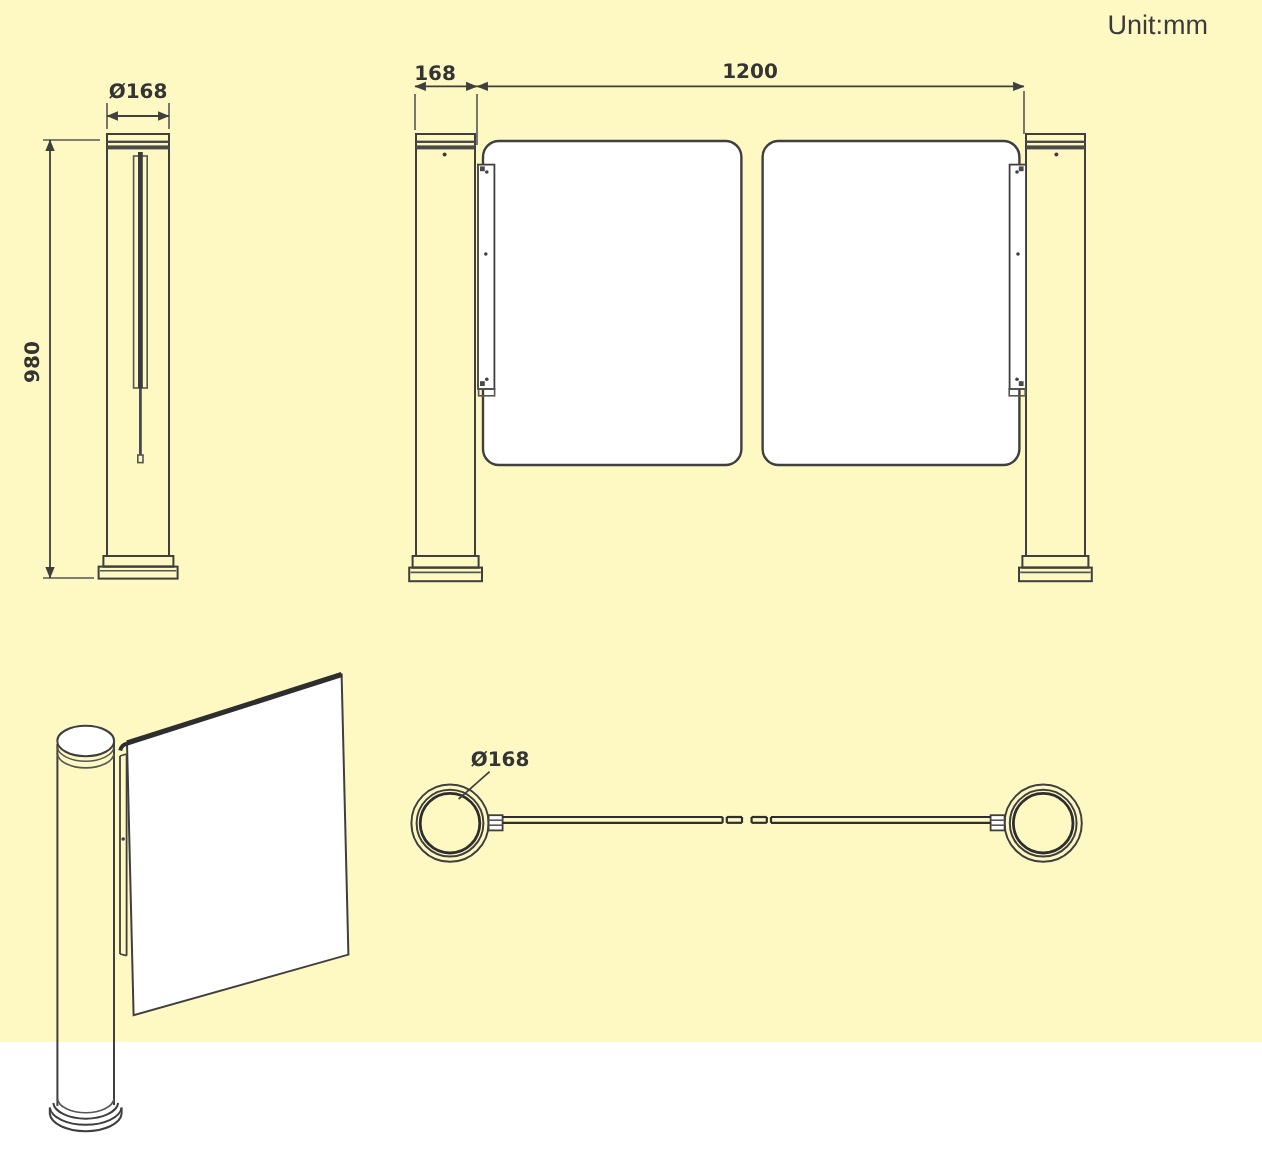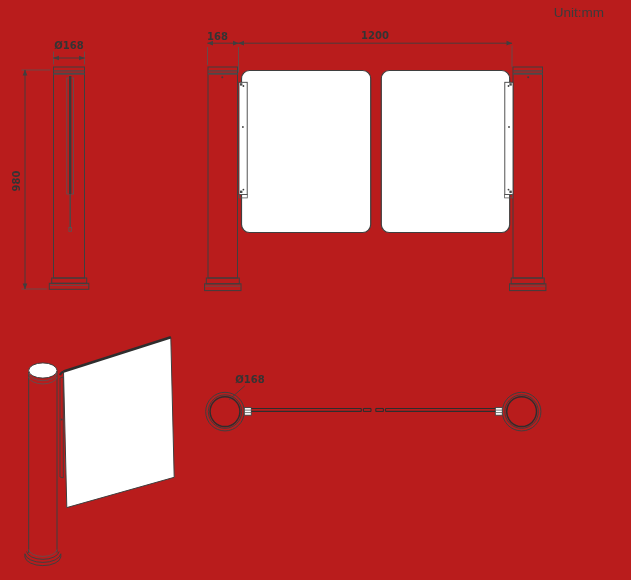--- a/index.html
+++ b/index.html
@@ -7,22 +7,22 @@
     padding: 0;
     background: #ffffff;
     width: 631px;
     height: 580px;
     overflow: hidden;
     font-family: "Liberation Sans", sans-serif;
   }
   .canvas {
     position: relative;
     width: 631px;
-    height: 580px;
-    background: #b91c1c;
+    height: 521px;
+    background: #fef9c3;
   }
   svg { display: block; }
   .dim-text {
     font-family: "DejaVu Sans", sans-serif;
     font-size: 10px;
     font-weight: bold;
     fill: #343434;
   }
   .unit-text {
     font-family: "Liberation Sans", sans-serif;

